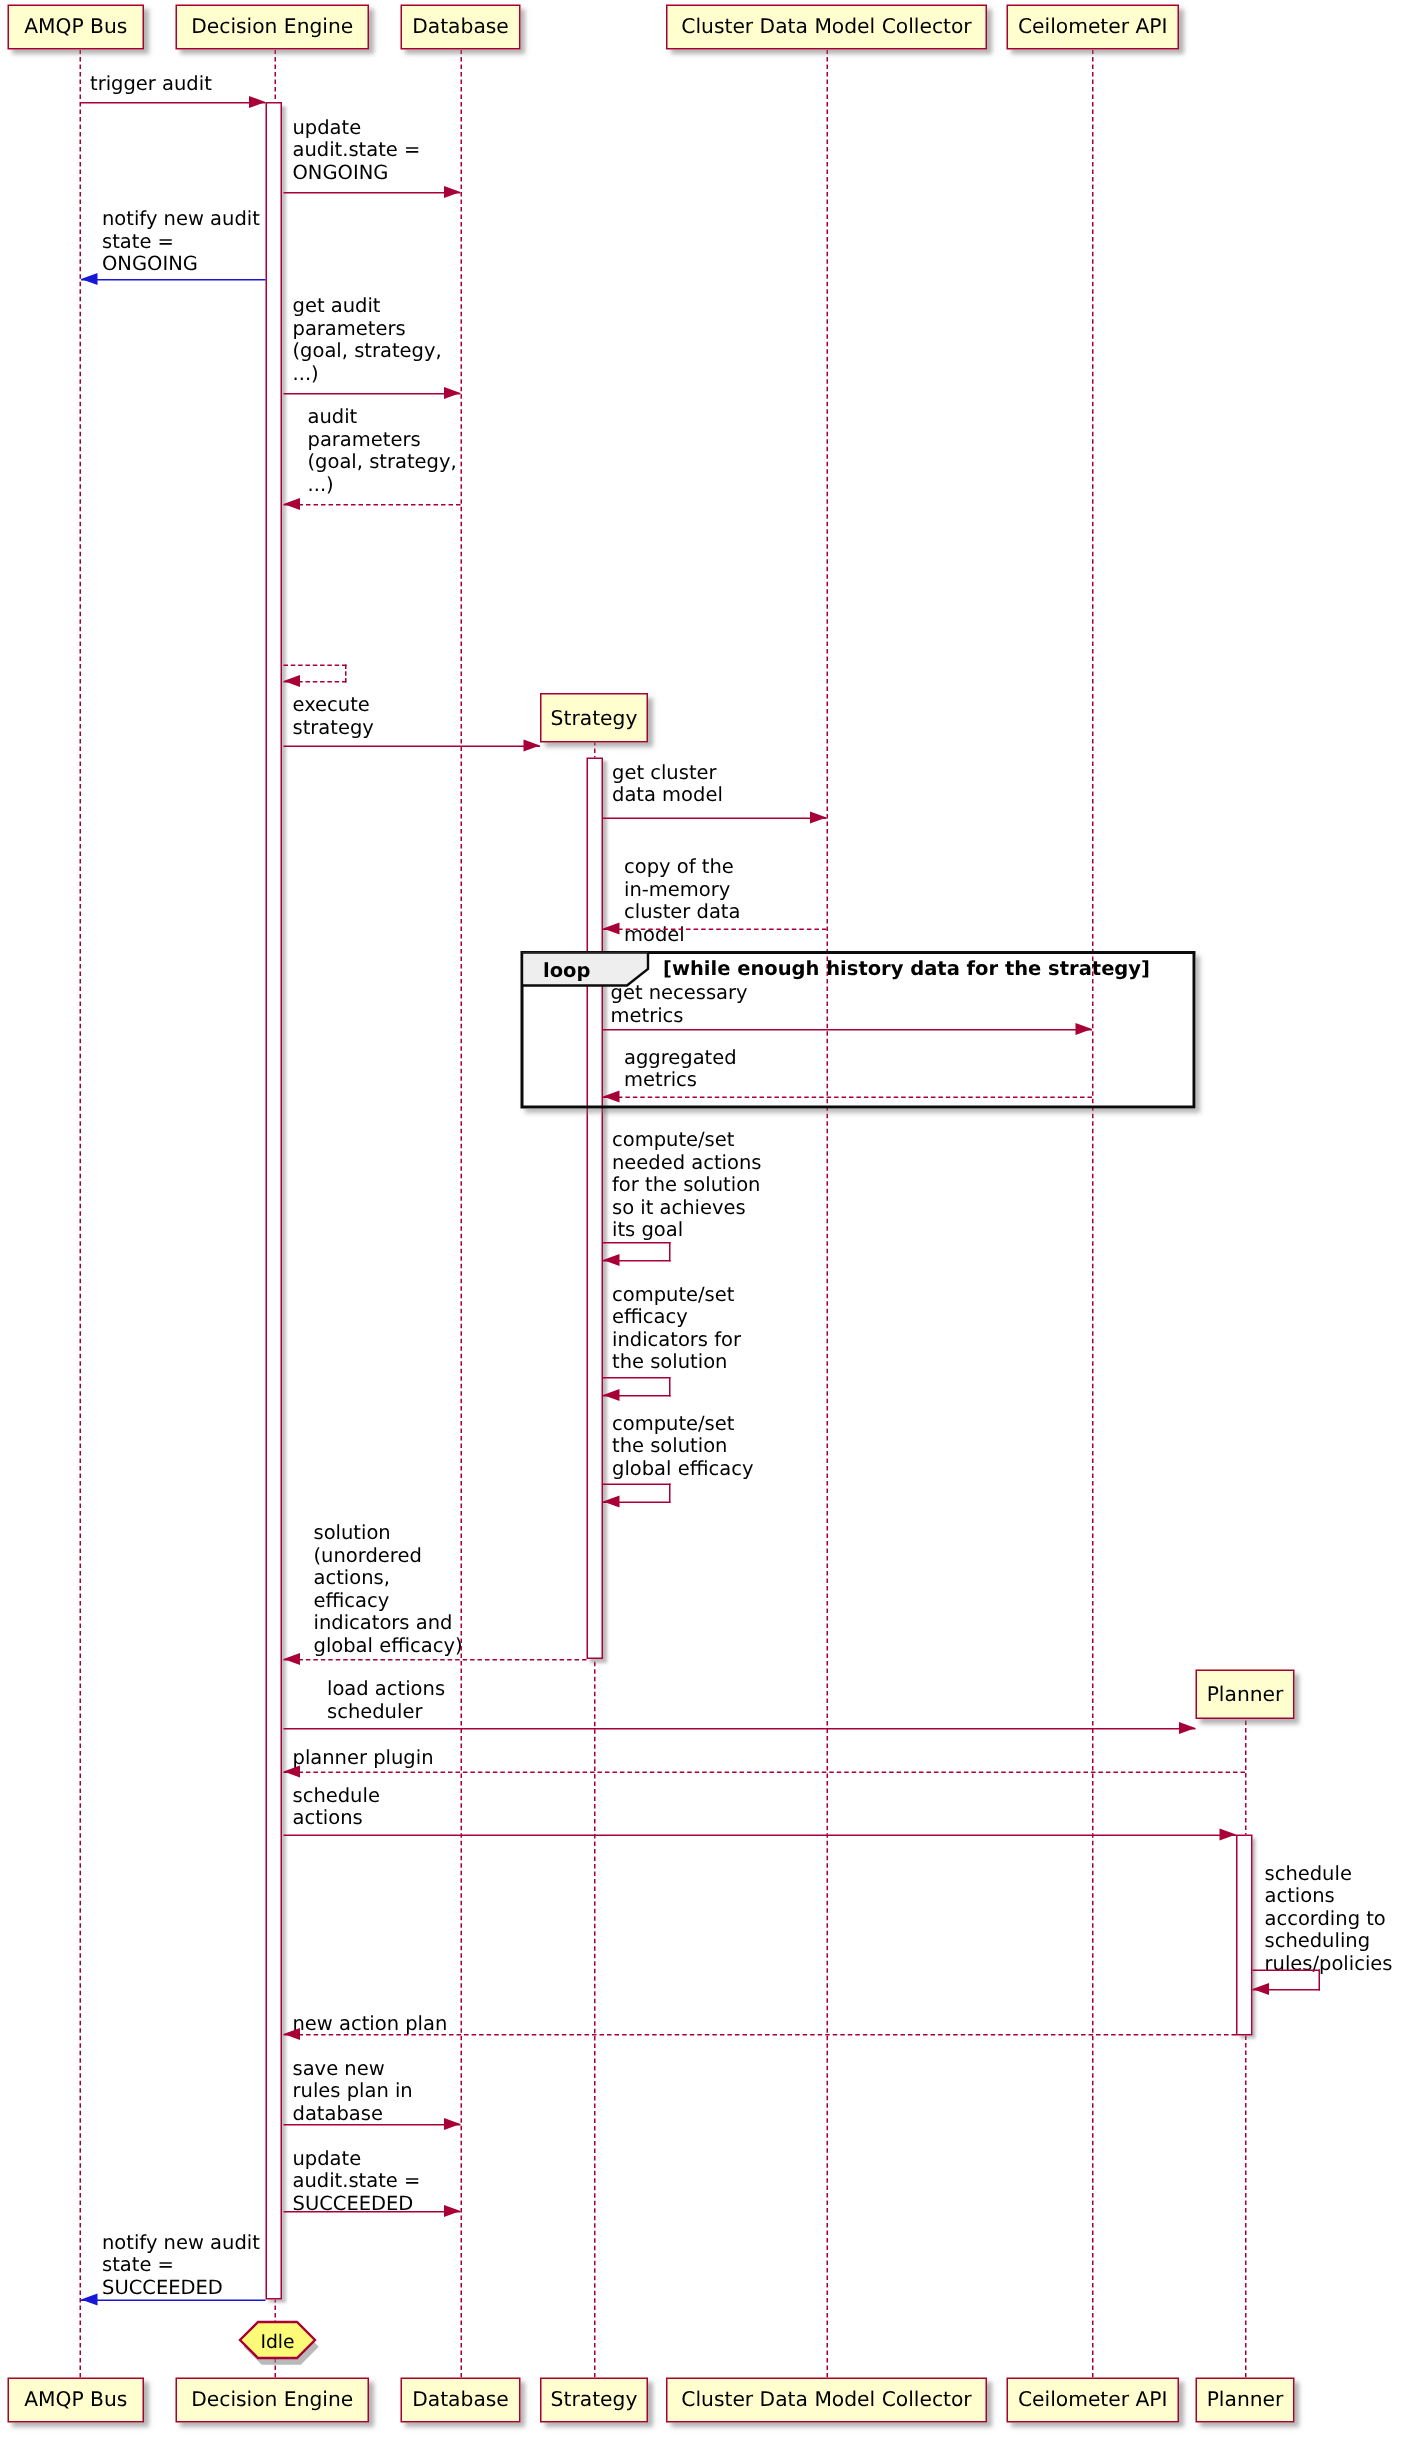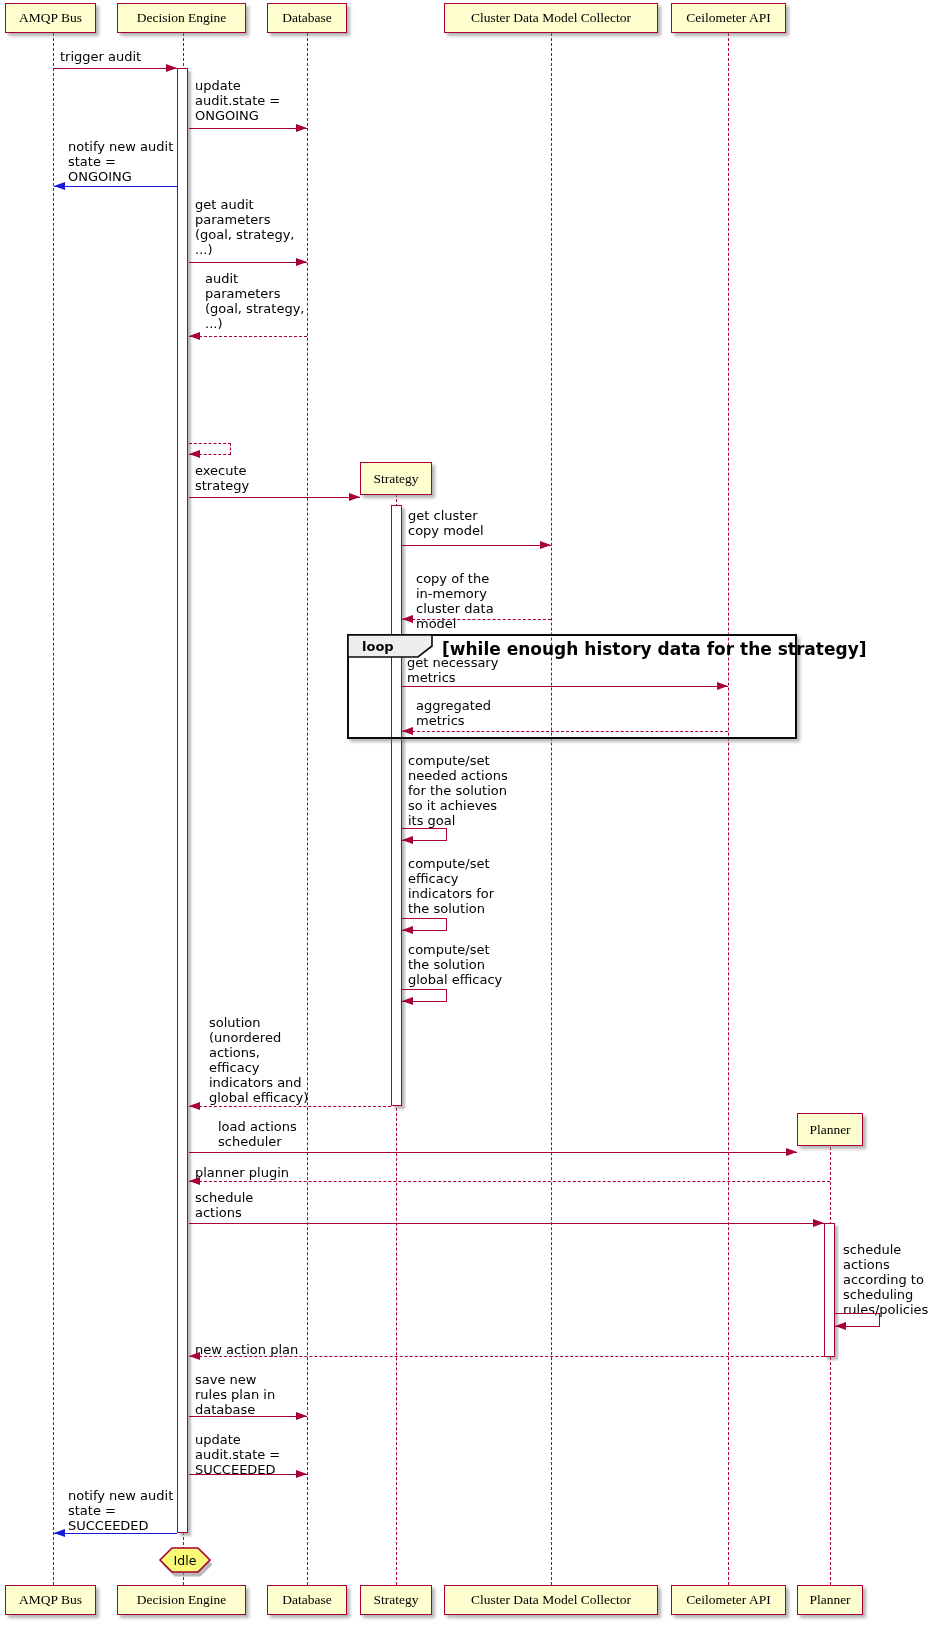--- a/index.html
+++ b/index.html
@@ -1,39 +1,39 @@
 <!DOCTYPE html>
 <html><head>
 <meta charset="utf-8">
 <style>
   html,body{margin:0;padding:0;background:#ffffff;}
   .canvas{position:relative;width:938px;height:1626px;background:#ffffff;
           font-family:"DejaVu Sans",sans-serif;color:#000;overflow:hidden;}
   .pbox{position:absolute;background:#FEFECE;border:1.6px solid #A80036;
         box-sizing:border-box;display:flex;align-items:center;justify-content:center;
-        font-size:13.5px;box-shadow:3px 3px 3px rgba(120,120,120,.55);font-family:Liberation Serif, serif;}
+        font-size:13.5px;box-shadow:3px 3px 3px rgba(120,120,120,.55);}
   .ll{position:absolute;width:0;border-left:1px dashed #A80036;}
   .bar{position:absolute;width:11px;background:#ffffff;border:1px solid #A80036;
        box-sizing:border-box;box-shadow:2.5px 2.5px 2px rgba(120,120,120,.5);}
   .t{position:absolute;font-size:13px;line-height:15px;white-space:pre-line;}
   .ln{position:absolute;height:0;border-top:1.4px solid #A80036;}
   .lnd{position:absolute;height:0;border-top:1.4px dashed #A80036;}
   .blue{border-color:#1717D8 !important;}
   .ah-r{position:absolute;width:0;height:0;border-top:4.5px solid transparent;
         border-bottom:4.5px solid transparent;border-left:11px solid #A80036;}
   .ah-l{position:absolute;width:0;height:0;border-top:4.5px solid transparent;
         border-bottom:4.5px solid transparent;border-right:11px solid #A80036;}
   .ah-l.blue{border-right-color:#1717D8;border-top-color:transparent !important;border-bottom-color:transparent !important;}
   .self{position:absolute;border-top:1.4px solid #A80036;border-right:1.4px solid #A80036;
         border-bottom:1.4px solid #A80036;box-sizing:border-box;}
   .selfd{position:absolute;border-top:1.4px dashed #A80036;border-right:1.4px dashed #A80036;
         border-bottom:1.4px dashed #A80036;box-sizing:border-box;}
   .frame{position:absolute;border:2px solid #0b0b0b;box-sizing:border-box;
          box-shadow:3px 3px 3px rgba(120,120,120,.5);}
-  .cond{position:absolute;font-size:17px;font-weight:bold;}
+  .cond{position:absolute;font-size:13px;font-weight:bold;}
 </style>
 </head>
 <body>
 
 <div class="canvas">
 
   <div class="ll" style="left:53px;top:33px;height:1552px;"></div>
   <div class="ll" style="left:183px;top:33px;height:1552px;"></div>
   <div class="ll" style="left:307px;top:33px;height:1552px;"></div>
   <div class="ll" style="left:396px;top:494px;height:1091px;"></div>
@@ -84,21 +84,21 @@
 
   <div class="selfd" style="left:189px;top:443px;width:42px;height:12px;"></div>
   <div class="ah-l" style="left:189px;top:450px;"></div>
 
   <div class="t" style="left:195px;top:463px;">execute
 strategy</div>
   <div class="ln" style="left:189px;top:497px;width:171px;"></div>
   <div class="ah-r" style="left:349px;top:493px;"></div>
 
   <div class="t" style="left:408px;top:508px;">get cluster
-copy model</div>
+data model</div>
   <div class="ln" style="left:402px;top:545px;width:149px;"></div>
   <div class="ah-r" style="left:540px;top:541px;"></div>
 
   <div class="t" style="left:416px;top:571px;">copy of the
 in-memory
 cluster data
 model</div>
   <div class="lnd" style="left:402px;top:619px;width:149px;"></div>
   <div class="ah-l" style="left:402px;top:615px;"></div>
 

